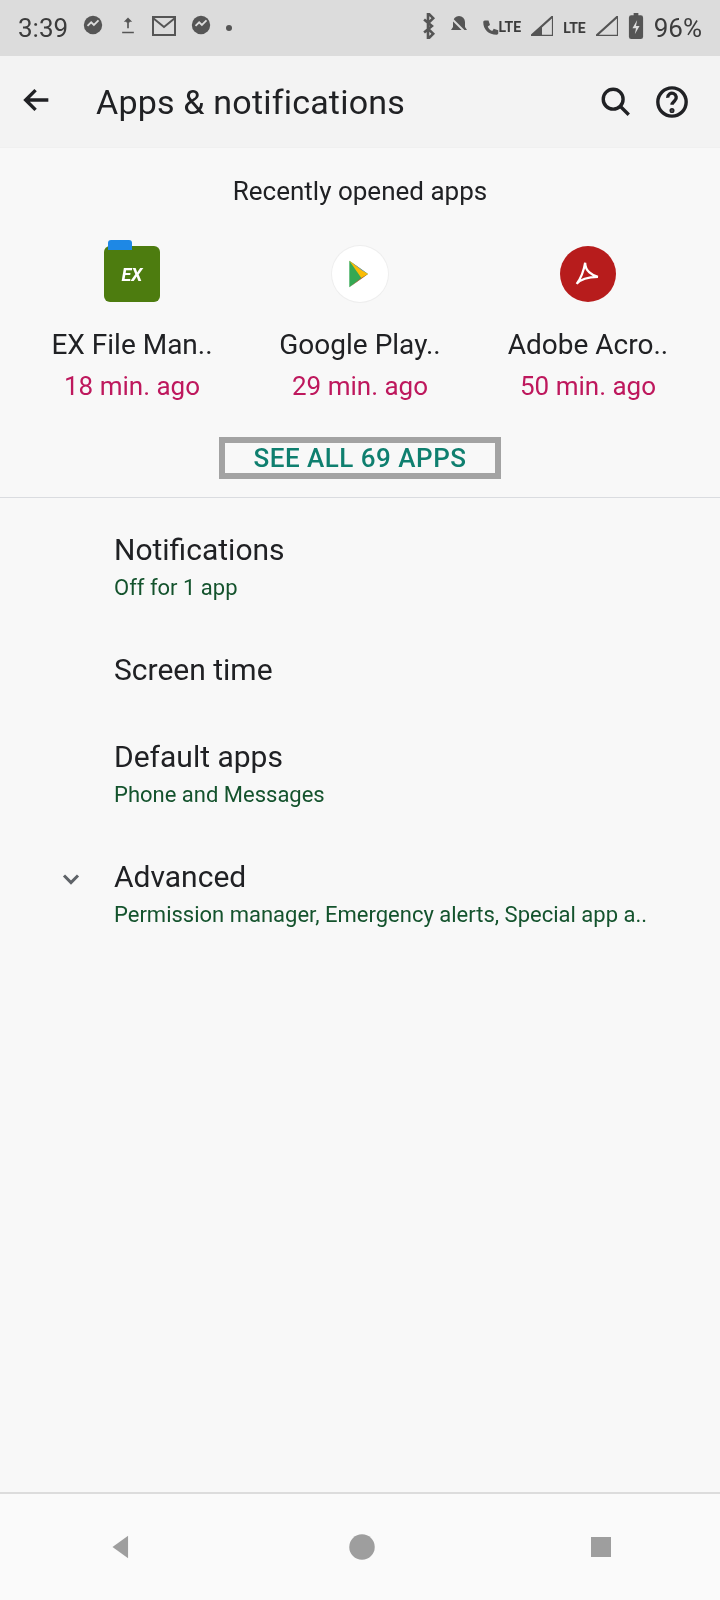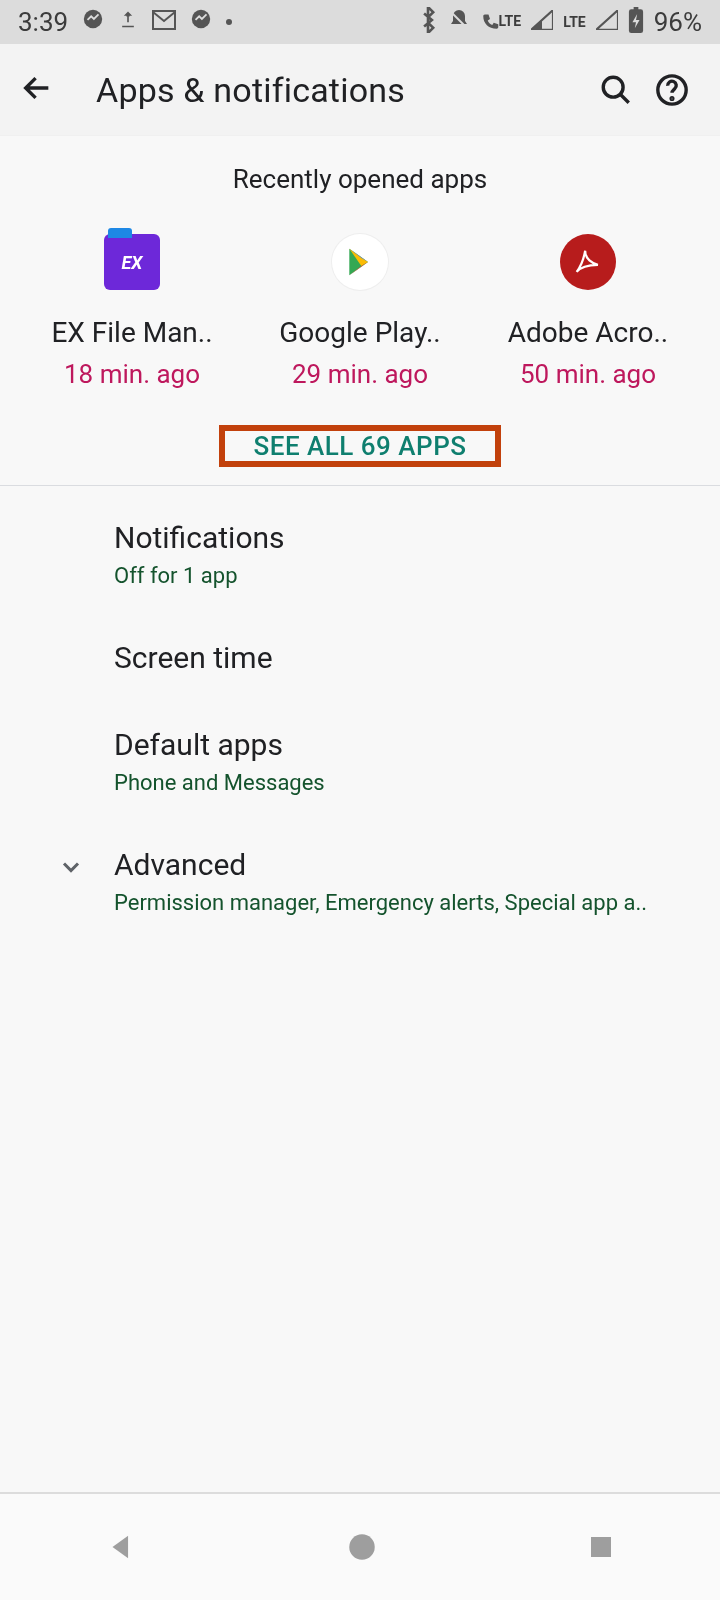--- a/index.html
+++ b/index.html
@@ -7,21 +7,21 @@
     width: 720px;
     height: 1600px;
     font-family: Roboto, "Helvetica Neue", Arial, sans-serif;
     background: #f8f8f8;
     color: #202124;
     overflow: hidden;
     position: relative;
   }
   
   .status-bar {
-    height: 44px;
+    height: 56px;
     background: #dcdcdc;
     display: flex;
     align-items: center;
     padding: 0 18px;
     font-size: 24px;
     color: #3c3c3c;
   }
   .status-left { display: flex; align-items: center; gap: 14px; }
   .status-right { margin-left: auto; display: flex; align-items: center; gap: 10px; font-size: 22px; }
   .status-clock { font-size: 26px; font-weight: 400; }
@@ -97,21 +97,21 @@
     margin: 26px 0 18px;
   }
   .see-all {
     font-size: 26px;
     font-weight: 500;
     color: #0f7f6f;
     letter-spacing: 0.5px;
     padding: 14px 28px;
   }
   .highlight-box {
-    border: 6px solid #c2410c;
+    border: 6px solid #a3a3a3;
     display: inline-block;
   }
 
   .divider {
     height: 1px;
     background: #dadce0;
     margin: 0;
   }
 
   
@@ -232,21 +232,21 @@
         <path d="M9 9a3 3 0 115 2c-1 1-2 1.5-2 3"></path>
         <circle cx="12" cy="18" r="0.6" fill="#202124"></circle>
       </svg>
   </div>
 </div>
 
 <div class="section-title">Recently opened apps</div>
 
 <div class="recent-row">
   <div class="app-card">
-    <div class="app-icon" style="background:#6d28d9;border-radius:6px;position:relative">
+    <div class="app-icon" style="background:#4d7c0f;border-radius:6px;position:relative">
       <div style="position:absolute;top:-6px;left:4px;width:24px;height:10px;background:#1e88e5;border-radius:3px 3px 0 0"></div>
       <span style="color:#fff;font-weight:bold;font-style:italic;font-size:18px">EX</span>
     </div>
     <div class="app-name">EX File Man..</div>
     <div class="app-time">18 min. ago</div>
   </div>
 
   <div class="app-card">
     <div class="app-icon" style="background:#fff;border-radius:50%;box-shadow:0 0 0 1px #eee">
       <svg width="32" height="32" viewBox="0 0 24 24">

